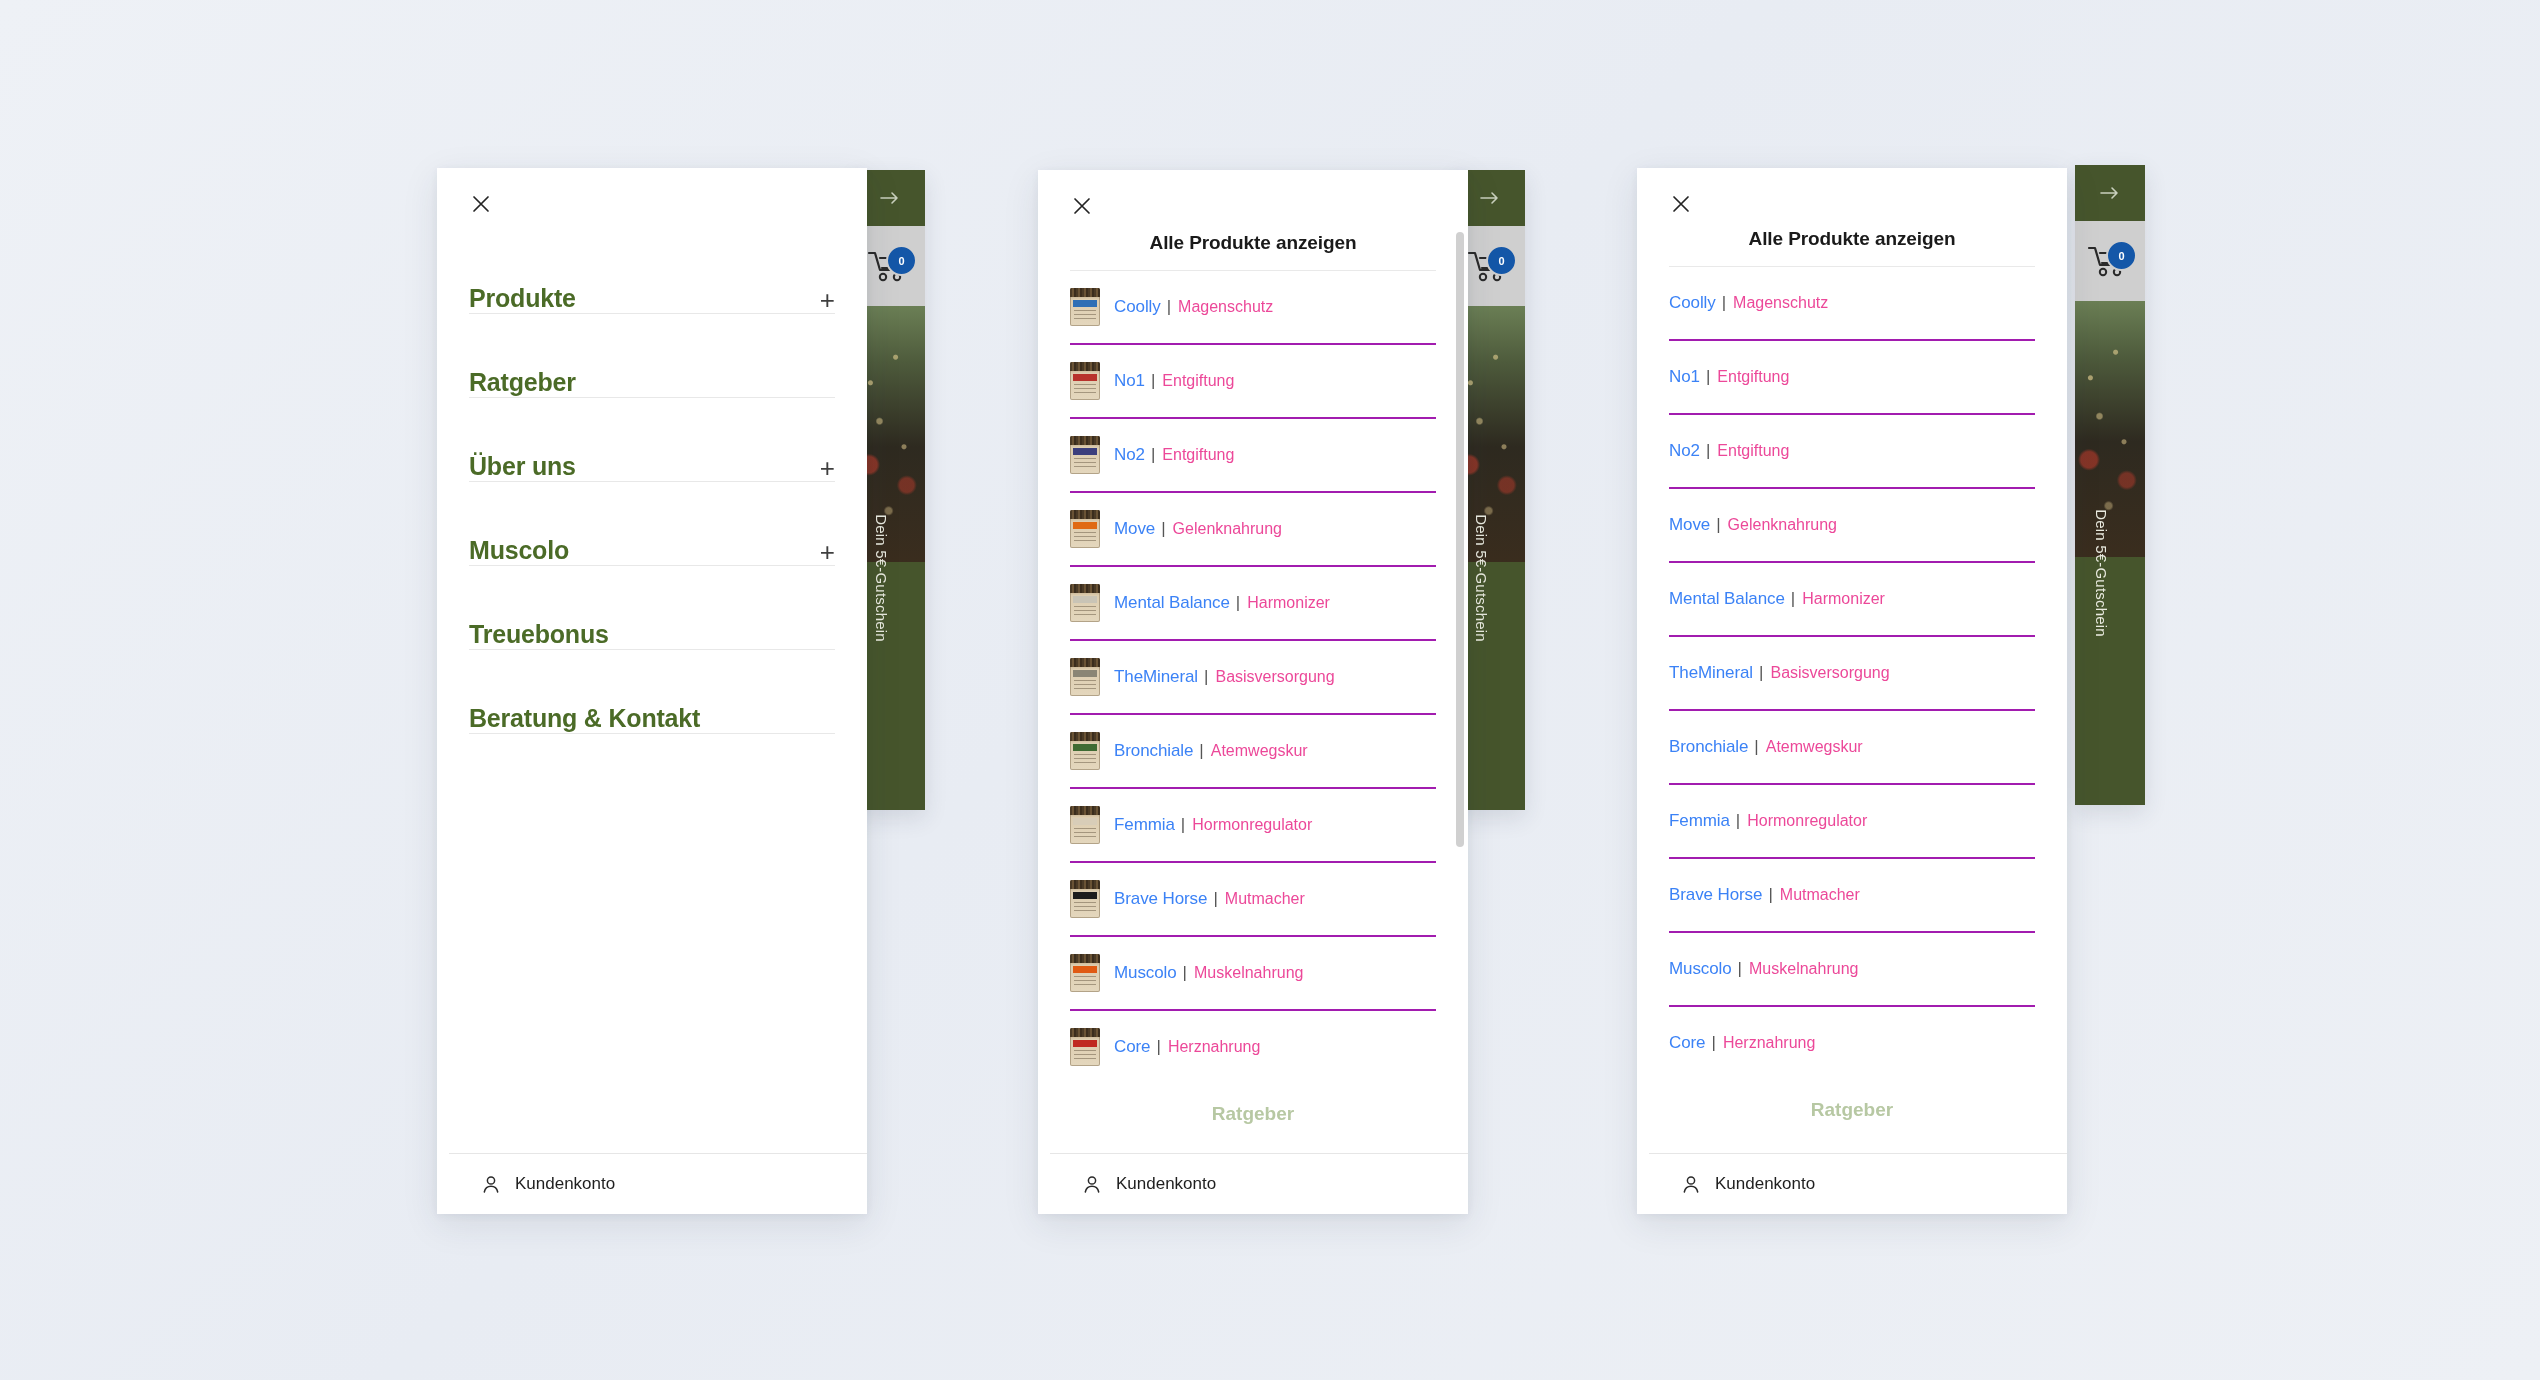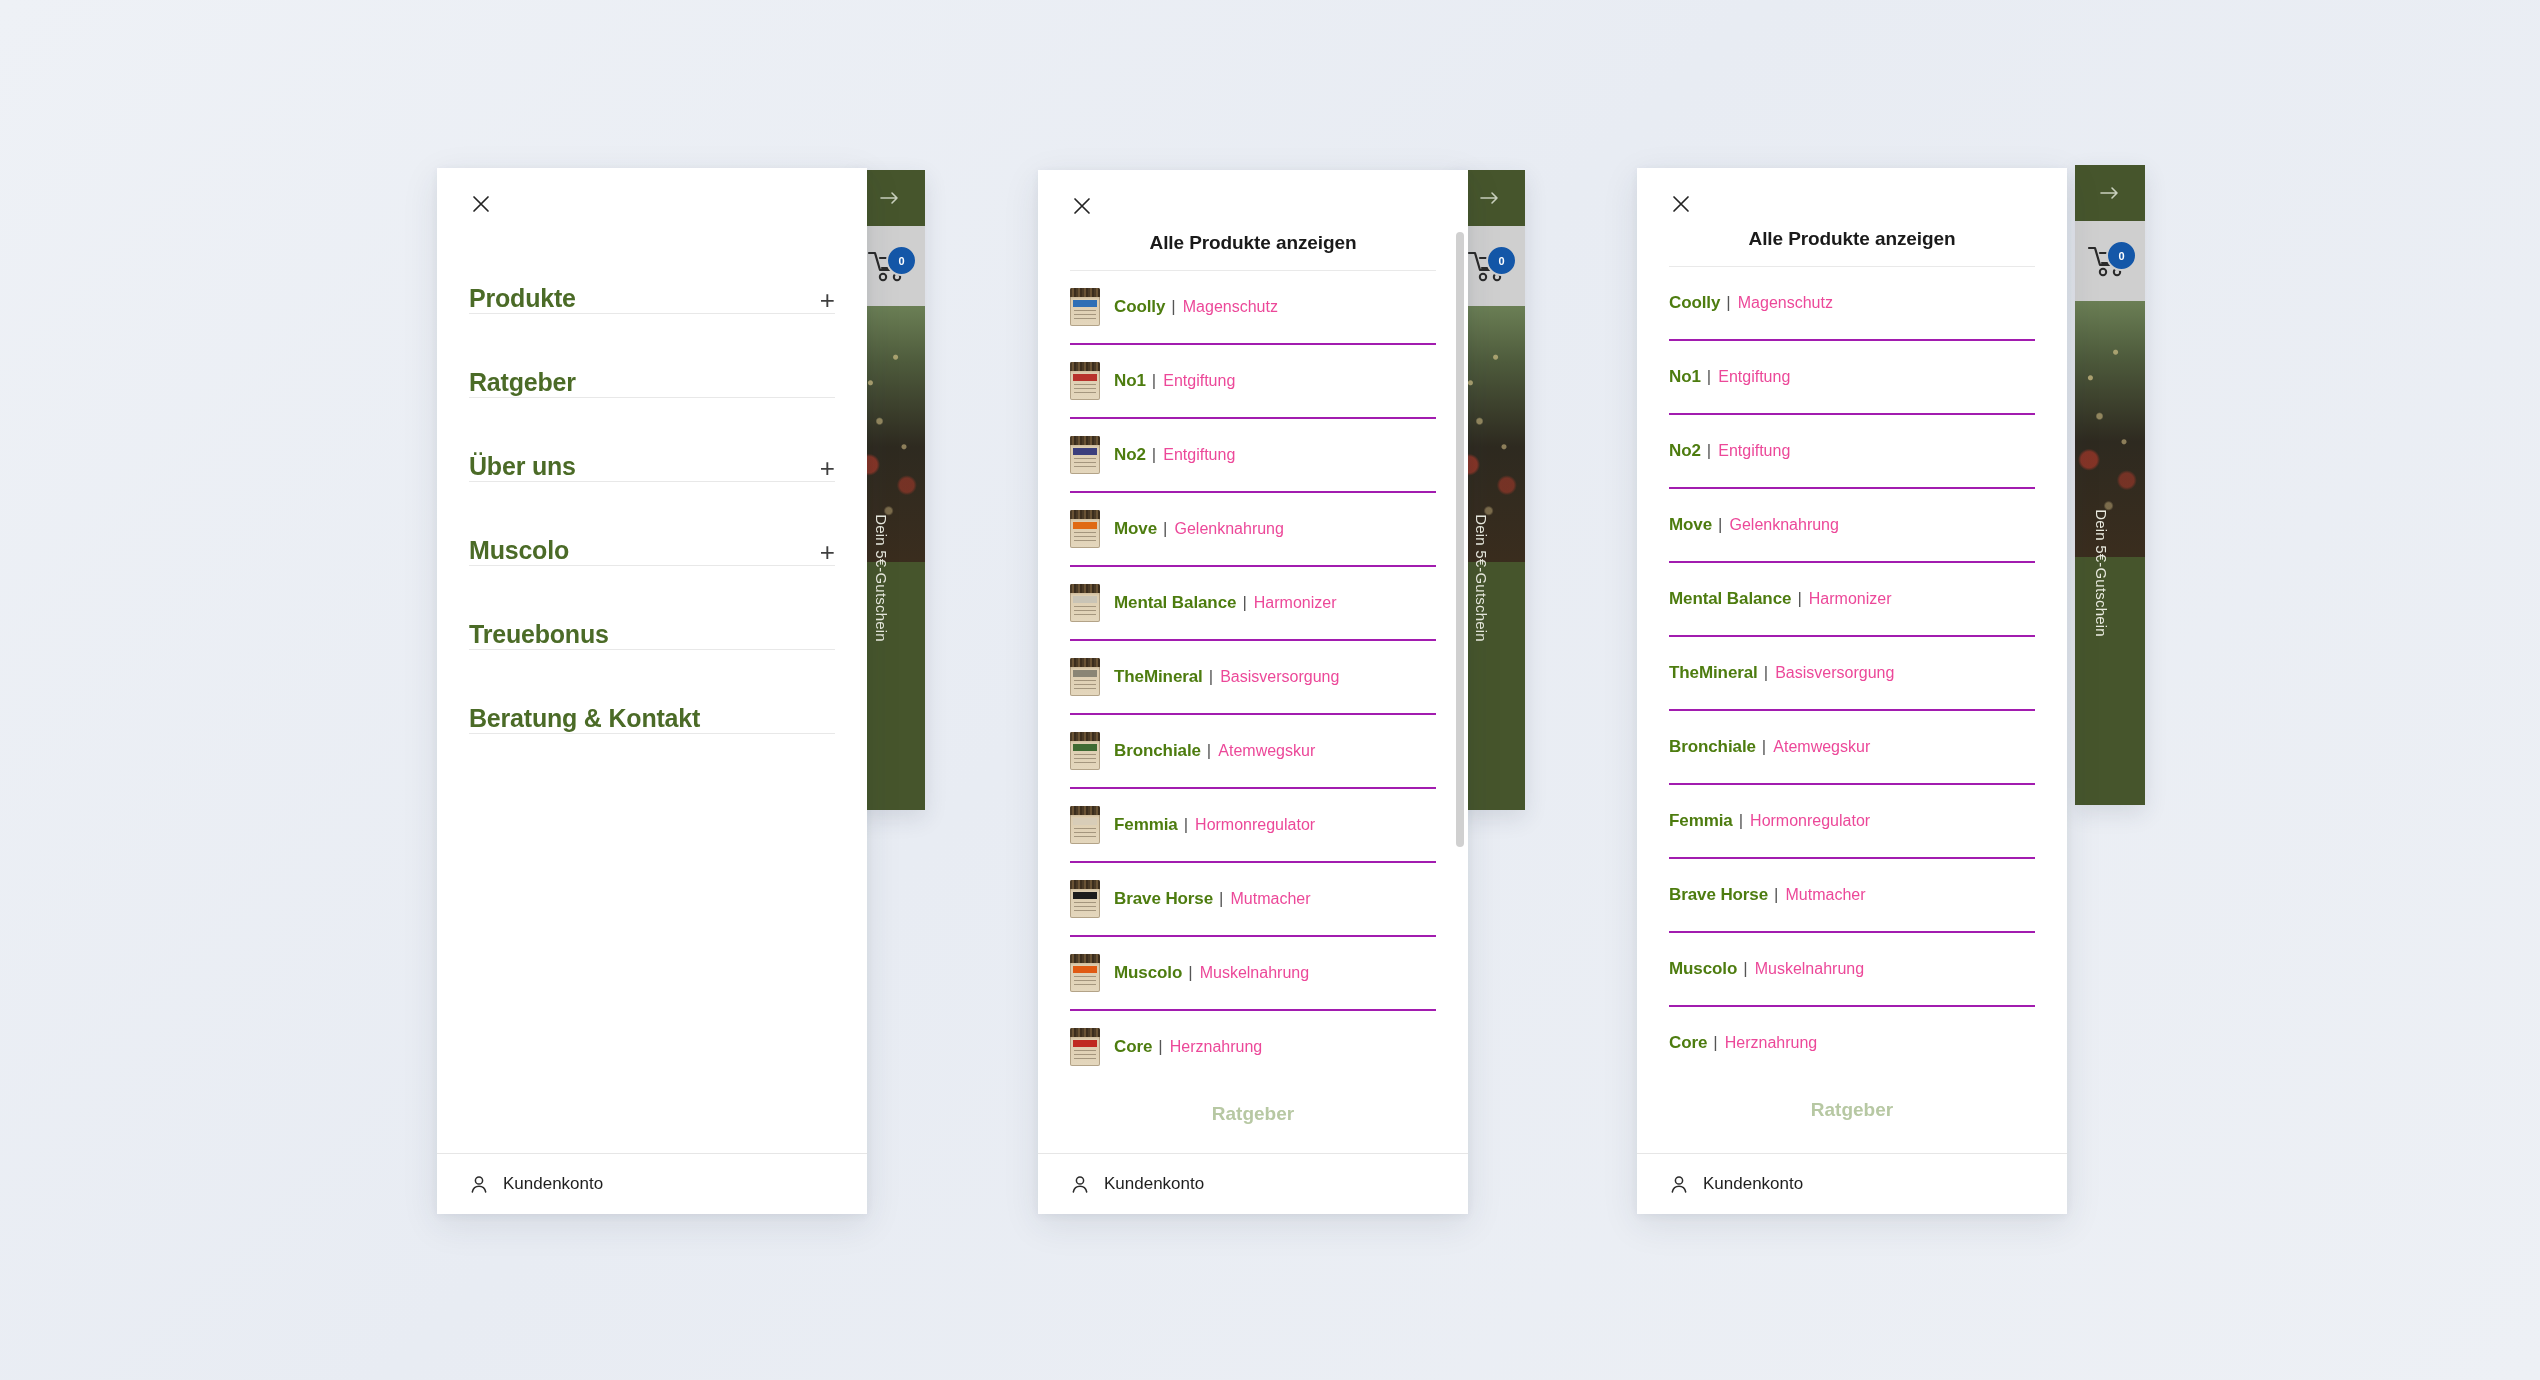--- a/index.html
+++ b/index.html
@@ -129,33 +129,33 @@
     background:repeating-linear-gradient(90deg,#4a3a26 0 2px,#6a5335 2px 4px,#3b2d1d 4px 6px);
   }
   .p-icon .band{
     position:absolute;left:3px;right:3px;top:12px;height:7px;
   }
   .p-icon .lines{
     position:absolute;left:4px;right:4px;top:22px;bottom:4px;
     background:repeating-linear-gradient(180deg,rgba(90,75,55,.45) 0 1px,transparent 1px 4px);
   }
   .p-name{
-    color:#4d7c0f;font-weight:700;font-size:17px;letter-spacing:-.1px;
+    color:#3b82f6;font-weight:400;font-size:17px;letter-spacing:-.1px;
   }
   .p-sep{color:#555;font-size:17px;margin:0 7px 0 6px;font-weight:300;}
   .p-desc{color:#ec4899;font-size:16px;}
   .p-text{display:flex;align-items:baseline;}
   .plist-footer-title{
     font-size:19px;font-weight:700;color:#b7c8a3;
     padding-top:20px;
   }
 
   
   .acct{
-    position:absolute;left:0;right:0;bottom:0;
+    position:absolute;left:12px;right:0;bottom:0;
     height:60px;
     background:#fff;
     border-top:1px solid #e6e6e6;
     display:flex;align-items:center;
     padding-left:32px;
     gap:14px;
     cursor:pointer;
   }
   .acct span{font-size:17px;color:#1f1f1f;}
 

